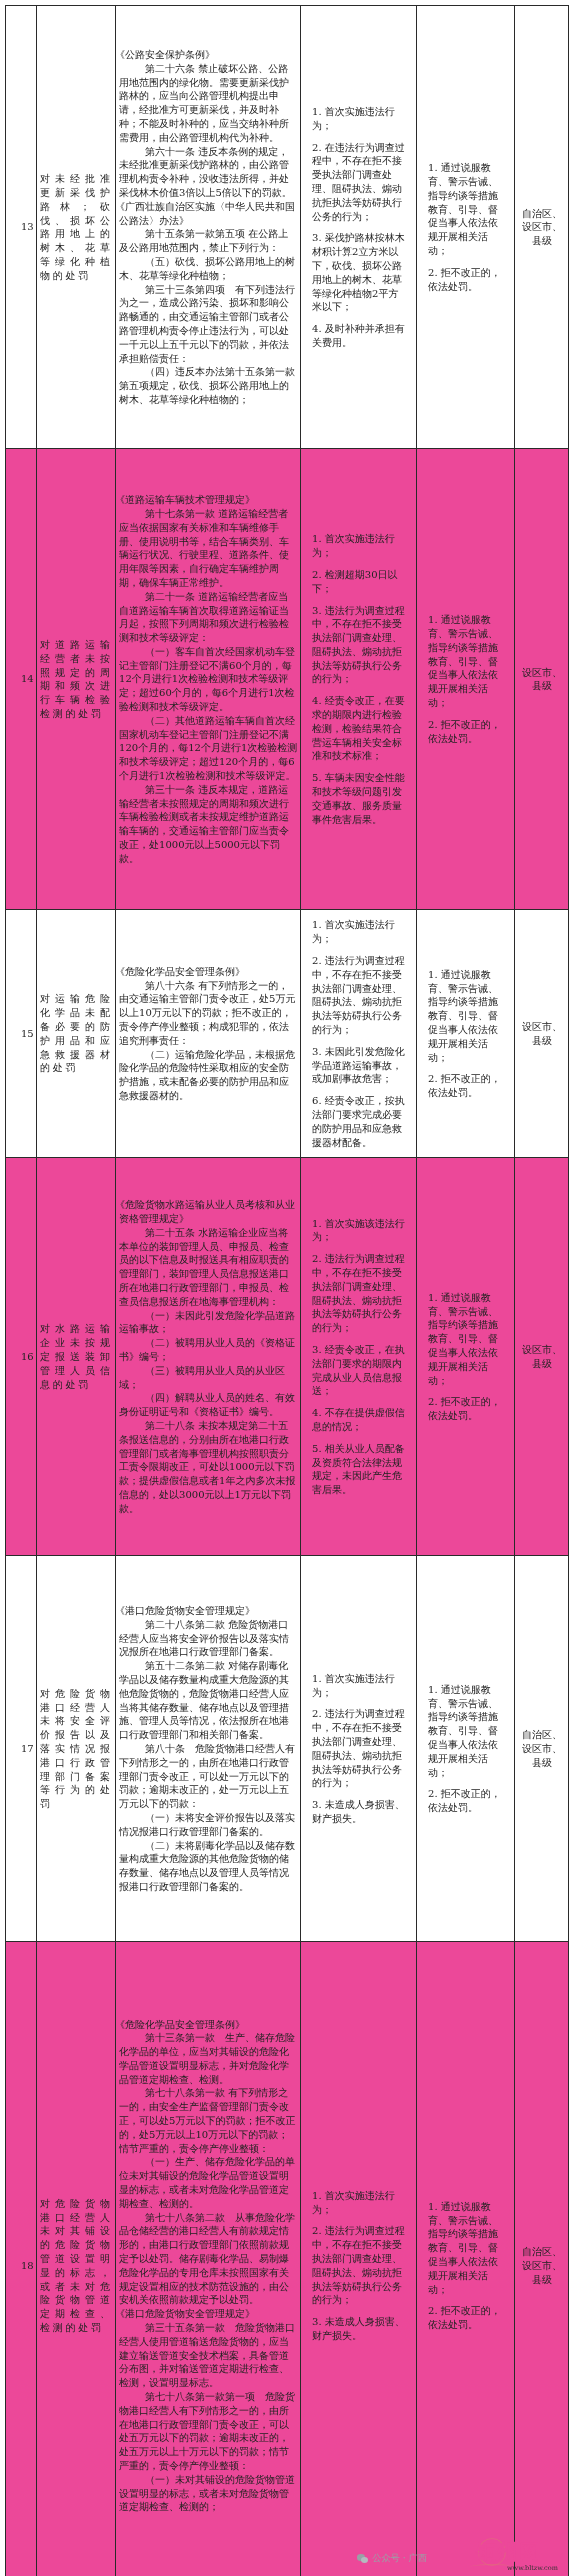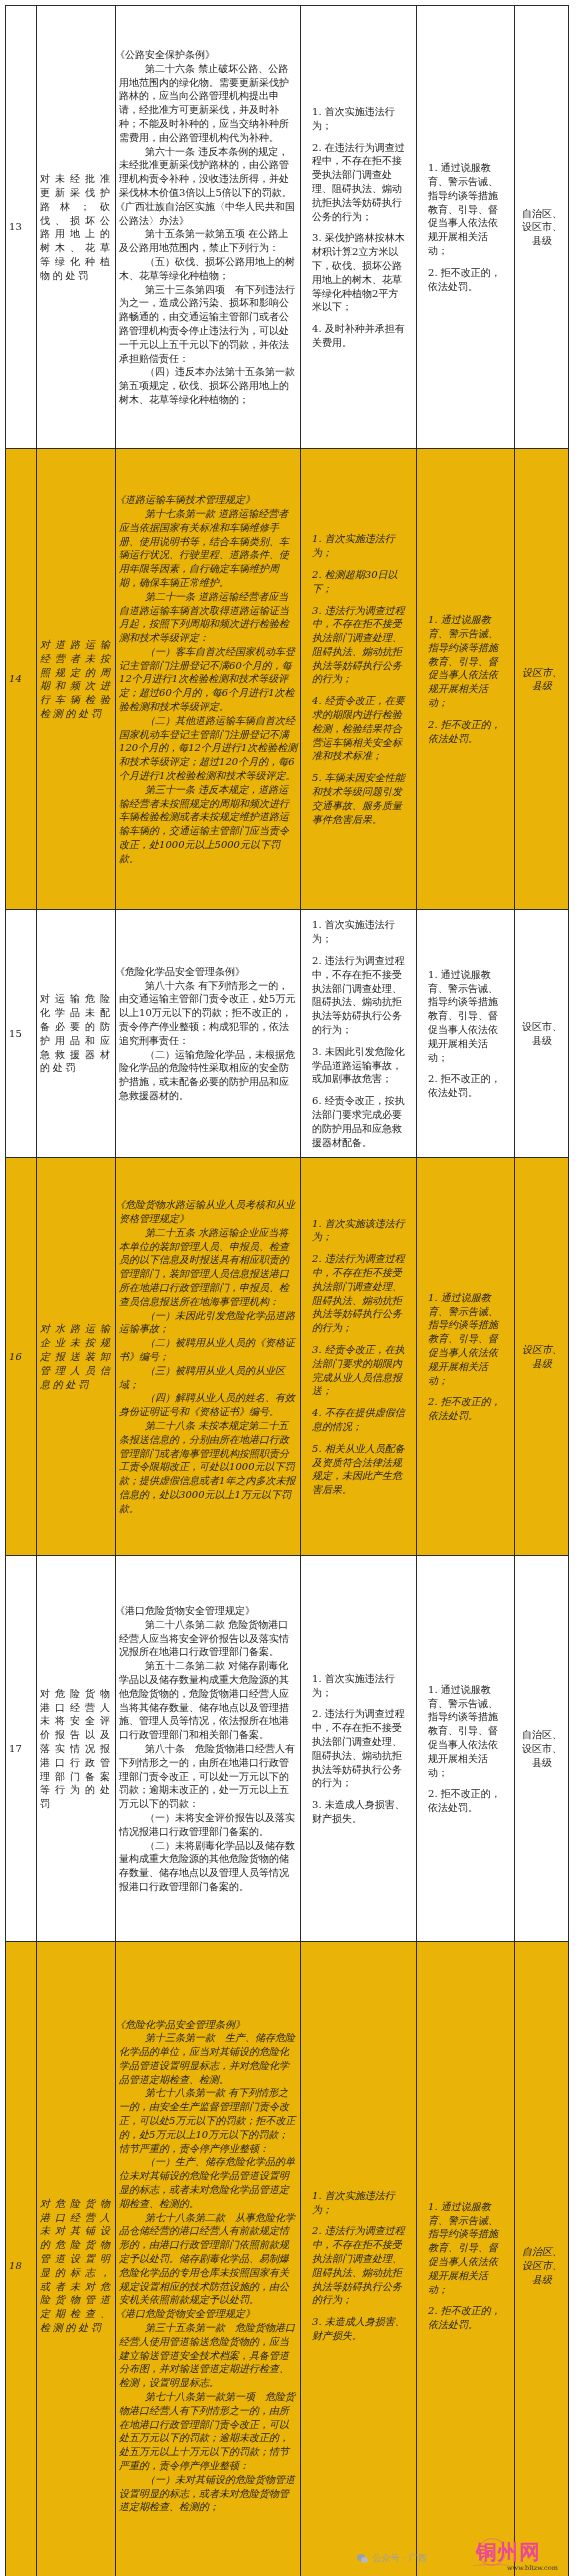--- a/index.html
+++ b/index.html
@@ -2,22 +2,22 @@
 <html style="font-size:8.6px"><head>
 <meta charset="utf-8">
 <style>
   html, body { margin:0; padding:0; background:#ffffff; }
   body { width:584px; height:2576px; position:relative; overflow:hidden;
          font-family:"DejaVu Serif","Liberation Serif",serif; color:#222; }
   table.law { position:absolute; left:5.4px; top:5.4px; width:563px; border-collapse:collapse;
               table-layout:fixed; }
   table.law td { border:1.1px solid #2a2a2a; vertical-align:middle; padding:0 2.7px; font-size:10px;
                  line-height:13.8px; }
-  table.law tr.blue td { background:#eab308;font-style:italic; }
-  td.c-no { text-align:left; font-size:8.6px; }
+  table.law tr.blue td { background:#ec4899; }
+  td.c-no { text-align:right; font-size:8.6px; }
   td.c-item { font-size:9.5px; line-height:18px; letter-spacing:2.7px; text-align:justify; padding:0 2.2px 0 3.8px; }
   td.c-basis { font-size:7.8px; }
   td.c-basis p { margin:0; text-indent:2.6em; }
   td.c-basis p.title { text-indent:-0.4em; }
   td.c-cond p, td.c-meas p { margin:8px; }
   td.c-level { text-align:center; font-size:8px; line-height:13px; }
   .wm { position:absolute; left:357px; top:2552px; font-family:"DejaVu Sans","Liberation Sans",sans-serif;
         color:#9aa0a6; font-size:9.2px; display:flex; align-items:center; gap:3.2px; }
   .wm .wechat { width:12px; height:8.6px; position:relative; }
   .wm .wechat i { position:absolute; border-radius:50%; background:#9aa0a6; }

